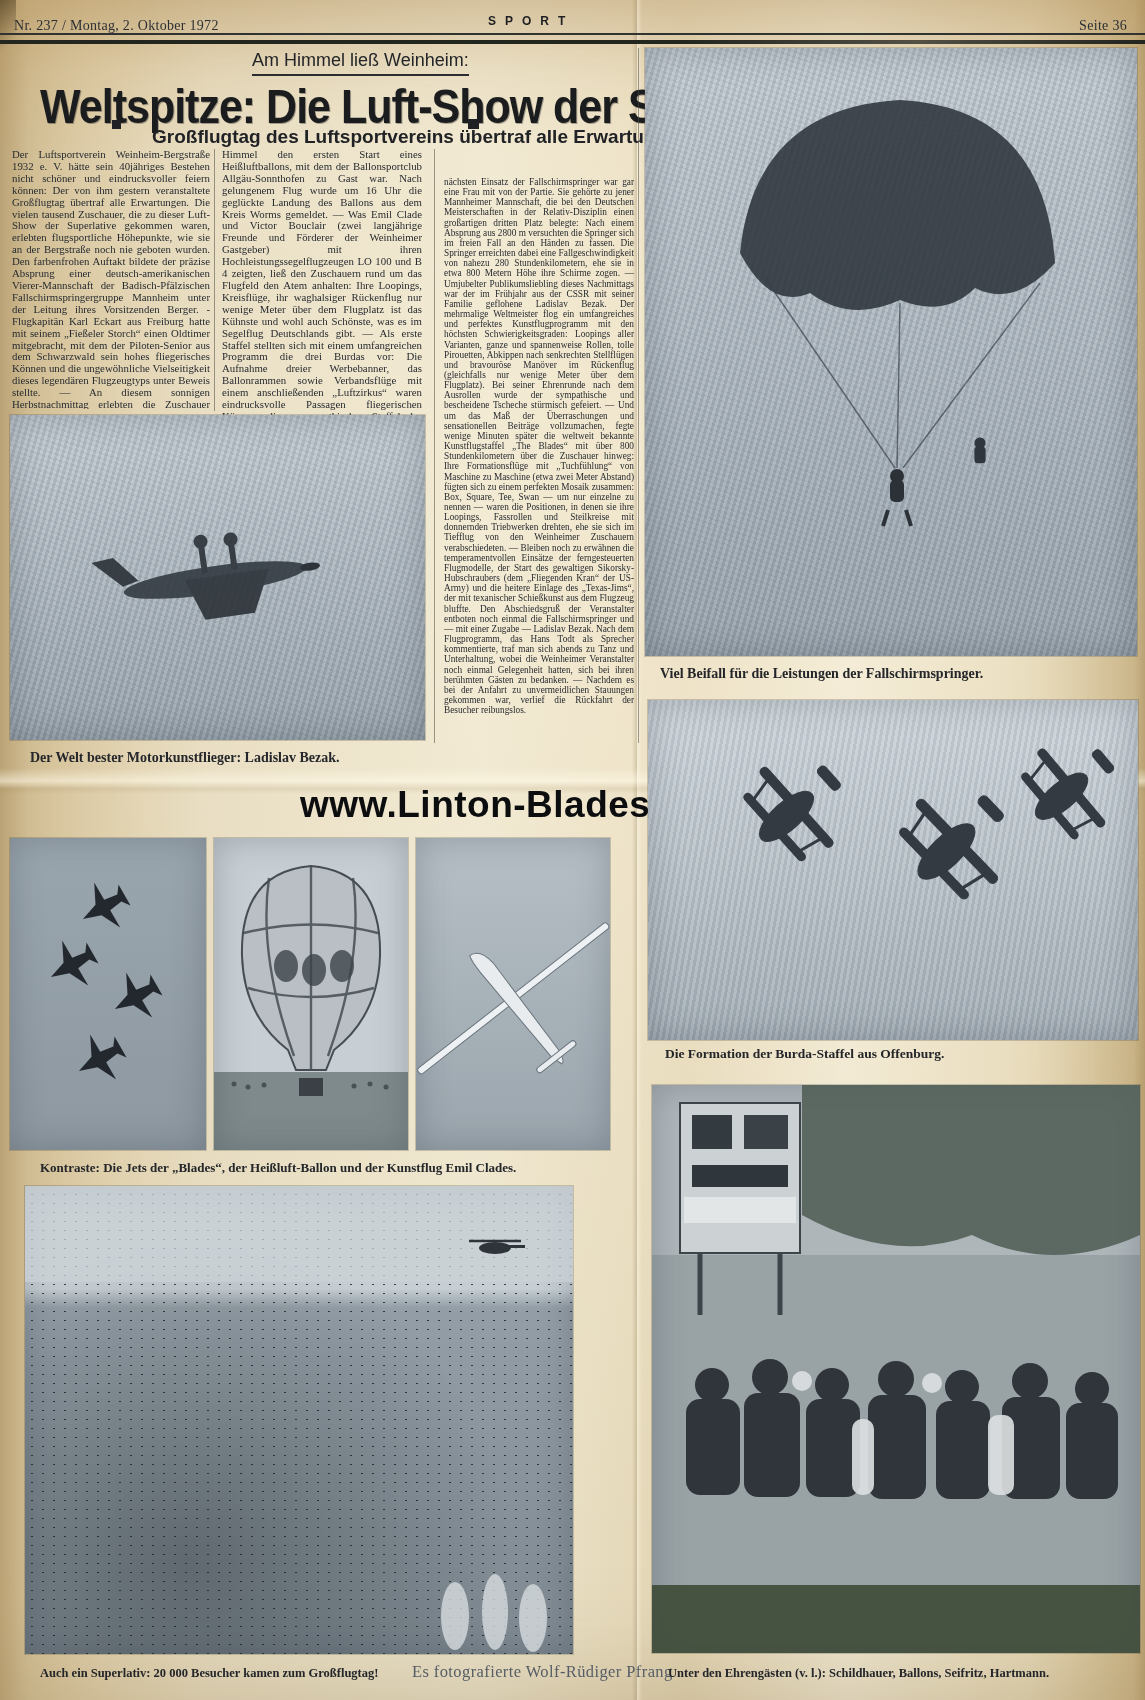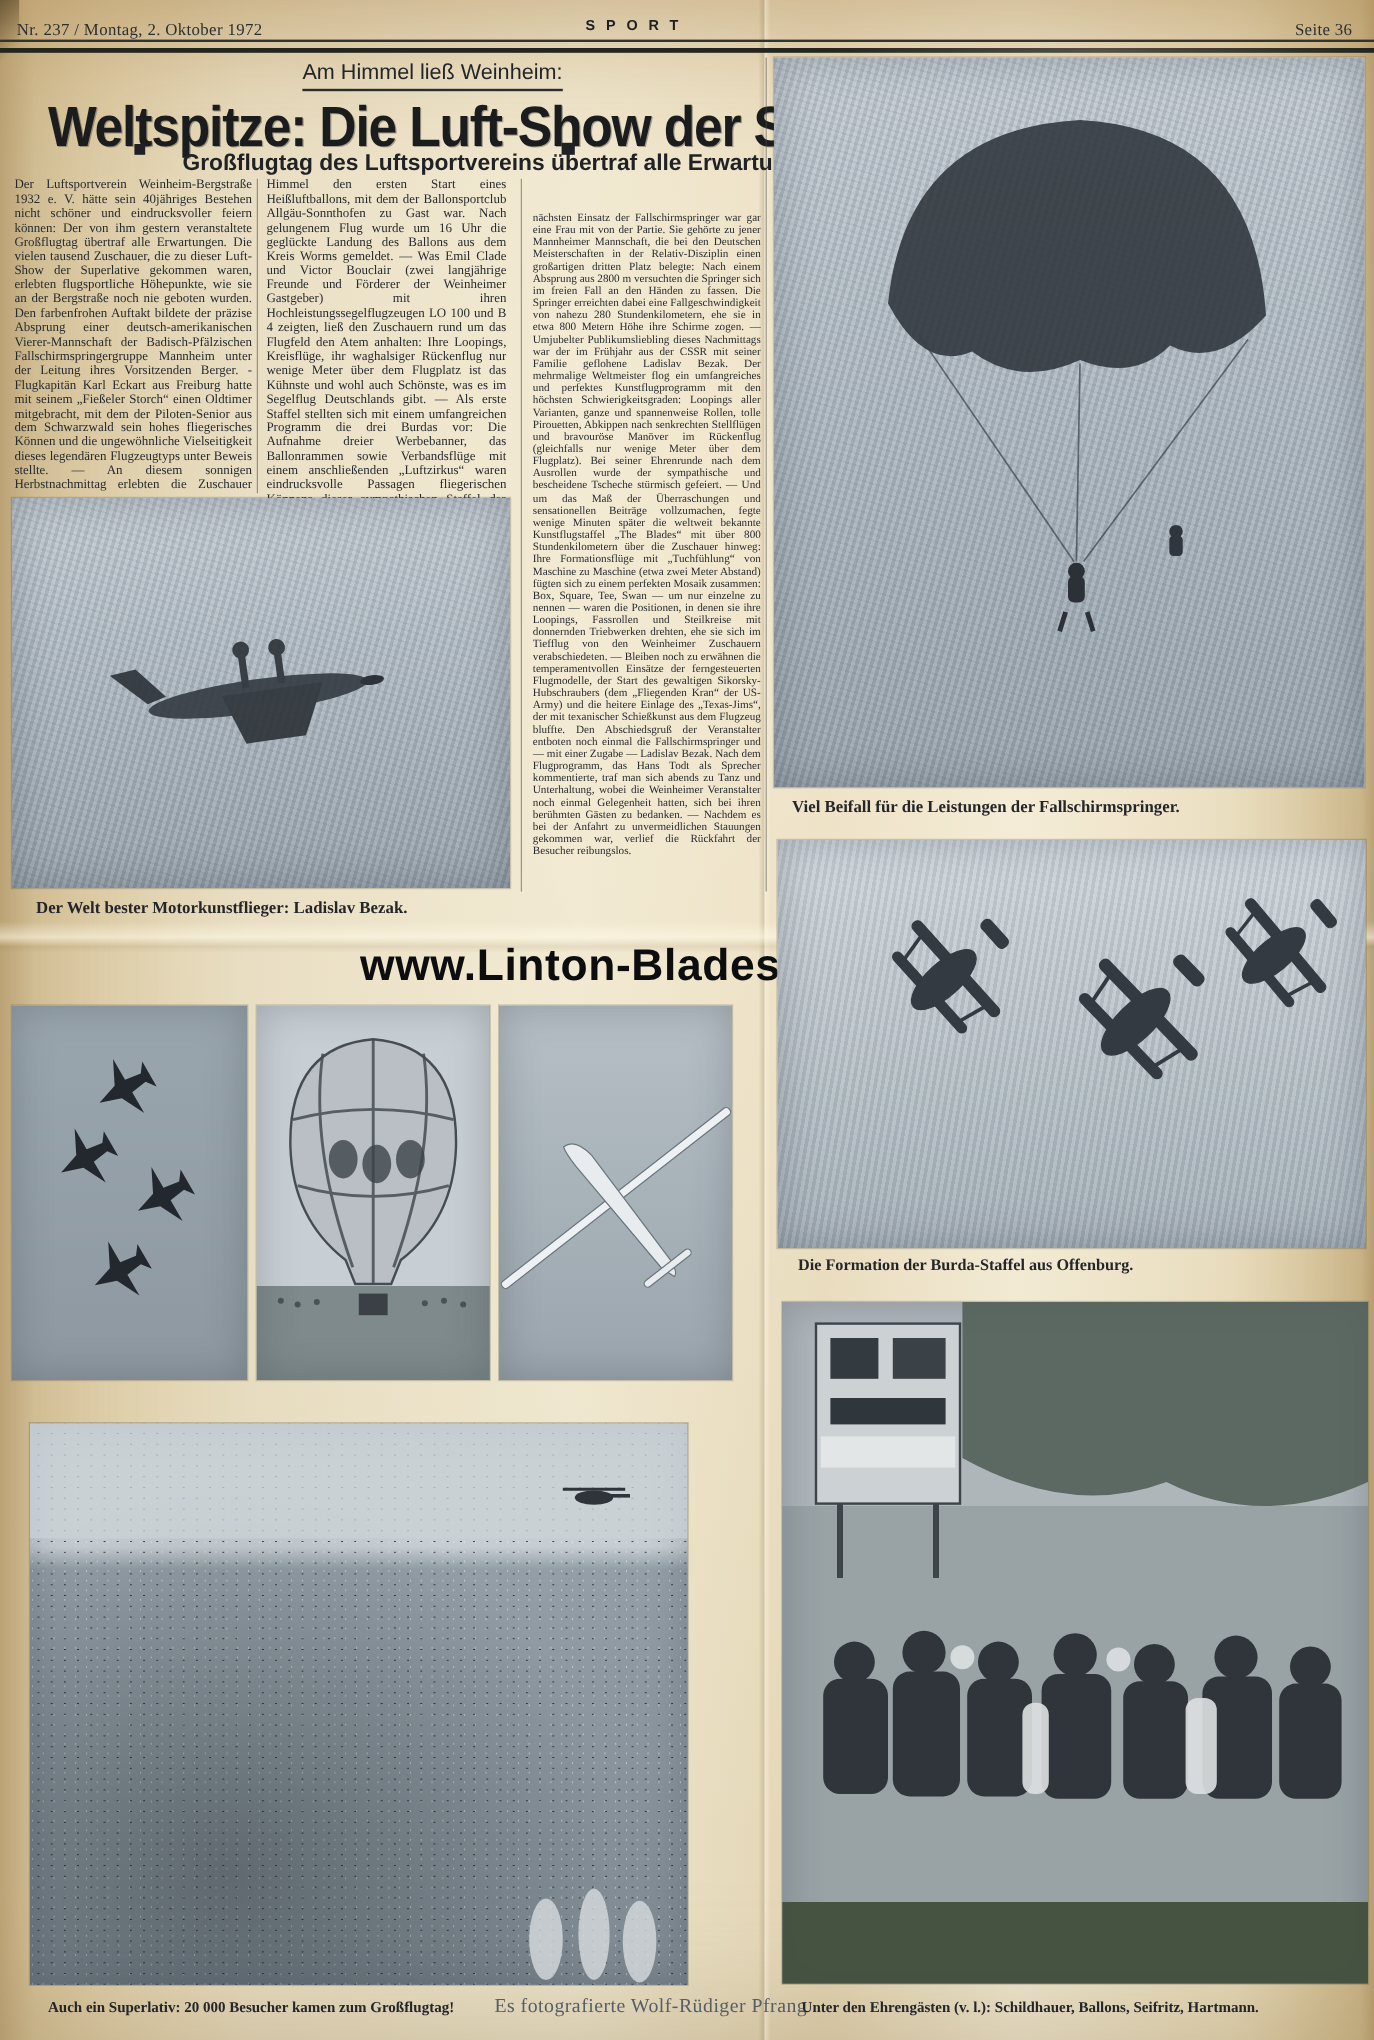--- a/index.html
+++ b/index.html
@@ -192,20 +192,21 @@
   </div>
   <div class="photo" style="left:416px;top:838px;width:194px;height:312px;background-image:linear-gradient(180deg,#b6bfc5,#9aa5ad)">
     <svg viewBox="0 0 194 312">
       <g transform="translate(97,160) rotate(-38)">
         <rect x="-120" y="-3" width="240" height="7" rx="3" fill="#eef1f3" stroke="#6a747c" stroke-width="1"></rect>
         <path d="M-8,-60 Q4,-60 6,-40 L4,70 Q2,82 -2,82 L-6,70 L-10,-40 Q-10,-56 -8,-60 Z" fill="#e8ecee" stroke="#6a747c" stroke-width="1"></path>
         <rect x="-26" y="70" width="48" height="6" rx="3" fill="#e8ecee" stroke="#6a747c" stroke-width="1"></rect>
       </g>
     </svg>
   </div>
+  <div class="caption" style="left:40px;top:1160px;width:560px;font-size:13px">Kontraste: Die Jets der „Blades“, der Heißluft-Ballon und der Kunstflug Emil Clades.</div>
 
   <div class="photo" style="left:25px;top:1186px;width:548px;height:468px;background-image:radial-gradient(circle at 30% 80%, rgba(30,36,40,.35), transparent 60%),radial-gradient(1.6px 1.6px at 7px 9px, rgba(25,30,34,.8) 45%, transparent 50%),radial-gradient(1.4px 1.4px at 2px 3px, rgba(235,240,243,.55) 45%, transparent 50%),linear-gradient(180deg,#c6ced3 0 22%,#939ea6 26%,#7d8890 100%);background-size:auto,11px 9px,9px 8px,auto">
     <svg viewBox="0 0 548 468">
       <rect x="0" y="0" width="548" height="96" fill="#c9d1d6" opacity=".75"></rect>
       <g transform="translate(470,62)" fill="#2e343a">
         <ellipse cx="0" cy="0" rx="16" ry="6"></ellipse>
           <line x1="-26" y1="-7" x2="26" y2="-7" stroke="#2e343a" stroke-width="2.5"></line>
           <rect x="10" y="-3" width="20" height="3"></rect>
       </g>
       <g fill="#d7dcdf" opacity=".8">

